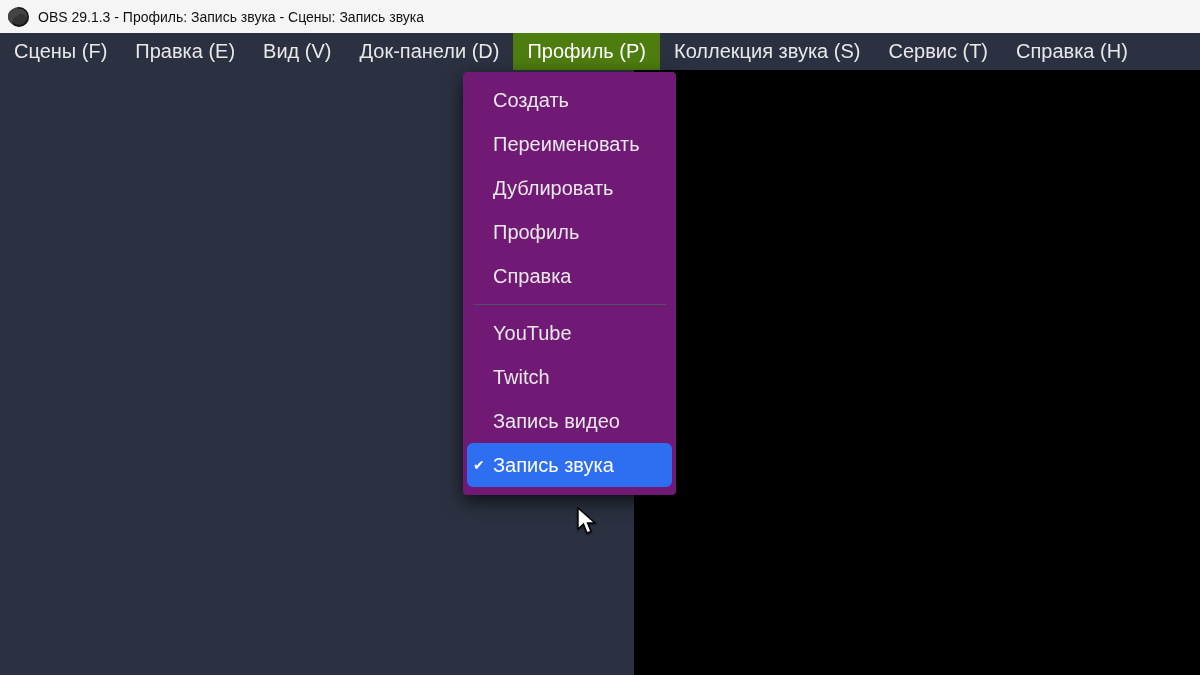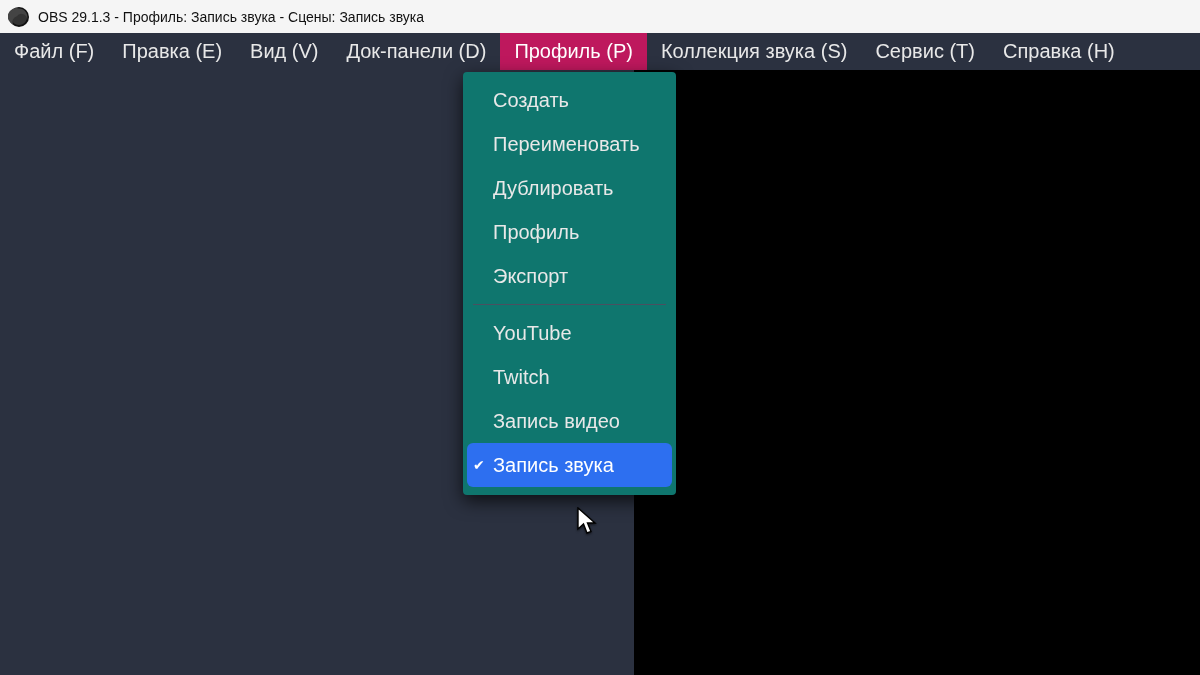--- a/index.html
+++ b/index.html
@@ -24,42 +24,42 @@
   }
   .menubar .item {
     padding: 0 14px;
     display: flex;
     align-items: center;
     color: #e8e8e8;
     cursor: default;
     white-space: nowrap;
   }
   .menubar .item.active {
-    background: #be185d;
+    background: #4d7c0f;
     color: #fff;
   }
   .workspace {
     position: relative;
     height: 605px;
     background: #2b3140;
   }
   .preview {
     position: absolute;
     left: 634px;
     top: 0;
     width: 566px;
     height: 605px;
     background: #000;
   }
   .dropdown {
     position: absolute;
     left: 463px;
     top: 2px;
     width: 213px;
-    background: #0f766e;
+    background: #701a75;
     border-radius: 4px;
     box-shadow: 0 6px 18px rgba(0,0,0,0.7);
     padding: 6px 0 8px 0;
     font-size: 20px;
   }
   .dropdown .entry {
     display: flex;
     align-items: center;
     height: 44px;
     padding: 0 20px 0 30px;
@@ -105,39 +105,39 @@
     <svg width="22" height="22" viewBox="0 0 22 22">
       <circle cx="11" cy="11" r="10" fill="#111"></circle>
       <path d="M11 3 a8 8 0 1 0 0.01 0 M11 5 a6 6 0 0 1 5.2 9 a5 5 0 1 0 -7.3 -6.6 A6 6 0 0 1 11 5" fill="#333"></path>
       <path d="M11 2.5 a8.5 8.5 0 0 1 7.7 12 a5.5 5.5 0 0 0 -9.9 -4.3 a5.5 5.5 0 0 0 -3.3 8.4 A8.5 8.5 0 0 1 11 2.5" fill="#444"></path>
     </svg>
   </span>
   <span>OBS 29.1.3 - Профиль: Запись звука - Сцены: Запись звука</span>
 </div>
 
 <div class="menubar">
-  <div class="item">Файл (F)</div>
+  <div class="item">Сцены (F)</div>
   <div class="item">Правка (E)</div>
   <div class="item">Вид (V)</div>
   <div class="item">Док-панели (D)</div>
   <div class="item active">Профиль (P)</div>
   <div class="item">Коллекция звука (S)</div>
   <div class="item">Сервис (T)</div>
   <div class="item">Справка (H)</div>
 </div>
 
 <div class="workspace">
   <div class="preview"></div>
 
   <div class="dropdown">
     <div class="entry">Создать</div>
     <div class="entry">Переименовать</div>
     <div class="entry">Дублировать</div>
     <div class="entry">Профиль</div>
-    <div class="entry">Экспорт</div>
+    <div class="entry">Справка</div>
     <div class="sep"></div>
     <div class="entry">YouTube</div>
     <div class="entry">Twitch</div>
     <div class="entry">Запись видео</div>
     <div class="entry highlight">
       <span class="check">✔</span>
       <span>Запись звука</span>
     </div>
   </div>
 

